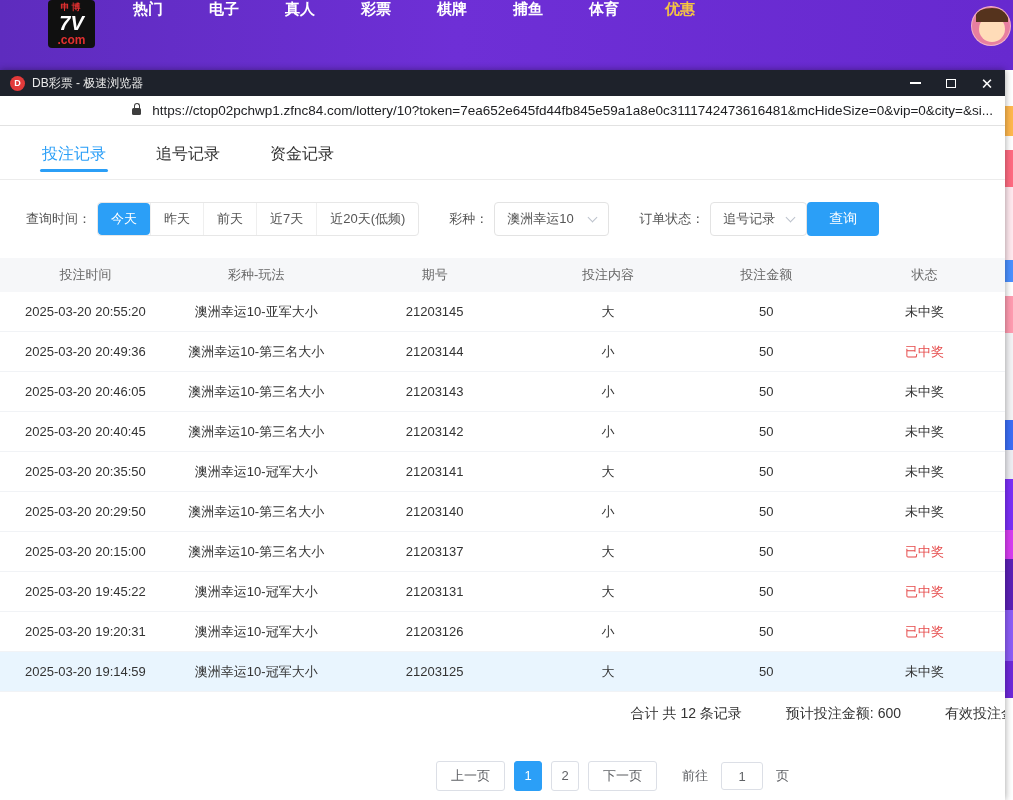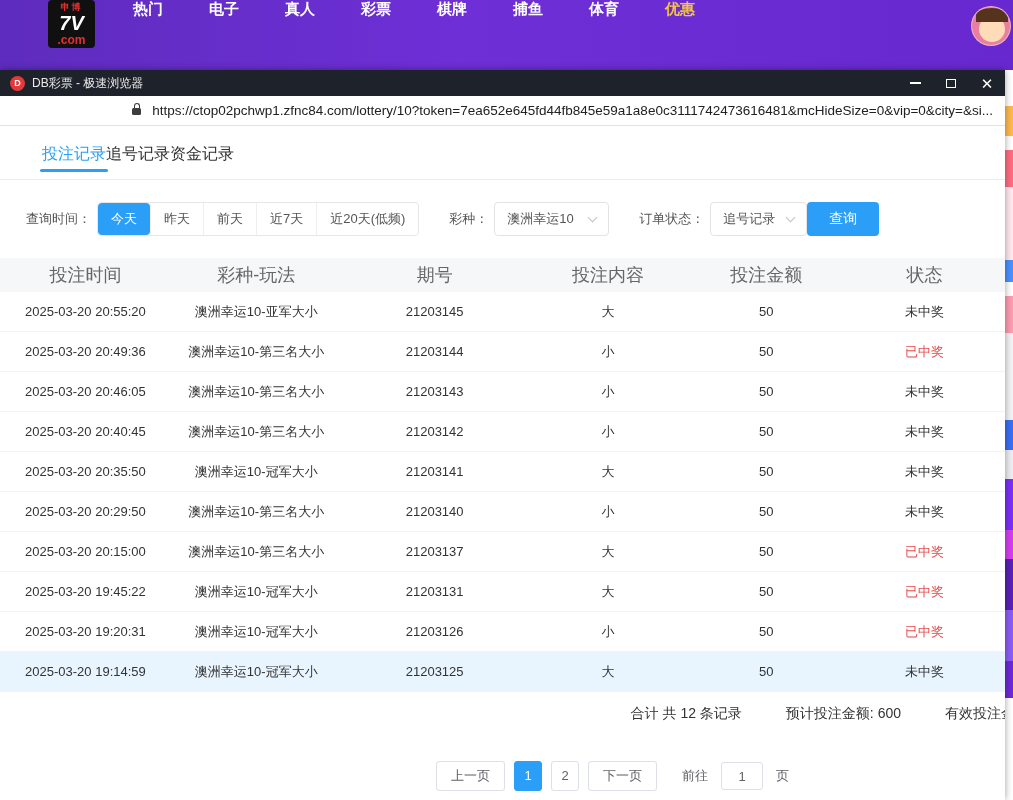--- a/index.html
+++ b/index.html
@@ -65,21 +65,21 @@
 
   .addressbar { height:30px; background:#fff; border-bottom:1px solid #e2e2e2; display:flex; align-items:center; padding:0 12px;justify-content:flex-end; }
   .lock { width:9px; height:7px; background:#3d3d3d; border-radius:1.5px; position:relative; margin:2px 11px 0 6px; flex:none; }
   .lock:before { content:''; position:absolute; top:-5px; left:1.5px; width:4px; height:5px;
     border:1.5px solid #3d3d3d; border-bottom:none; border-radius:3px 3px 0 0; }
   .url { font-size:13.5px; color:#202124; white-space:nowrap; overflow:hidden; }
 
   .content { position:relative; height:674px; }
 
   
-  .tabs { display:flex; padding:18px 0 0 42px; border-bottom:1px solid #ececec; }
+  .tabs { display:flex; gap:50px; padding:18px 0 0 42px; border-bottom:1px solid #ececec; }
   .tab { font-size:16px; color:#333; line-height:20px; padding-bottom:15px; position:relative; cursor:pointer; }
   .tab.active { color:var(--accent,#2b9ff7); }
   .tab.active:after { content:''; position:absolute; left:-2px; right:-2px; bottom:7px; height:3px;
     border-radius:2px; background:var(--accent,#2b9ff7); }
 
   
   .filters { display:flex; align-items:center; margin:22px 0 0 26px; font-size:13px; color:#555; }
   .flabel { margin-right:6px; white-space:nowrap; }
   .time-group { display:flex; border:1px solid #e7e7e7; border-radius:4px; overflow:hidden; }
   .time-opt { padding:0 13px; line-height:32px; color:#555; cursor:pointer; border-left:1px solid #efefef; white-space:nowrap; }
@@ -94,21 +94,21 @@
   .sel-status { min-width:96px; }
   .chev { width:7px; height:7px; border-right:1.6px solid #bcc2cc; border-bottom:1.6px solid #bcc2cc;
     transform:rotate(45deg); margin:-3px 2px 0 12px; flex:none; }
   .search-btn {
     width:72px; height:34px; background:var(--accent,#2b9ff7); color:#fff;
     font-size:14px; border:none; border-radius:4px; cursor:pointer; font-family:inherit;
   }
 
   
   .table { margin-top:22px; }
-  .thead { display:flex; background:#f6f7f9; height:34px; align-items:center; color:#666; font-size:18px; }
+  .thead { display:flex; background:#f6f7f9; height:34px; align-items:center; color:#666; font-size:13px; }
   .trow { display:flex; align-items:center; height:40px; border-bottom:1px solid #f1f3f6; font-size:13px; color:#333; }
   .trow.hilite { background:#e9f5fe; }
   .cell { text-align:center; overflow:hidden; white-space:nowrap; }
   .c0 { width:17%; } .c1 { width:17%; } .c2 { width:18.5%; } .c3 { width:16%; } .c4 { width:15.5%; } .c5 { width:16%; }
   .cell.win { color:var(--win,#e64c4c); }
 
   
   .summary { display:flex; justify-content:flex-end; align-items:center; gap:44px; margin-top:13px;
     font-size:14px; color:#333; white-space:nowrap; margin-right:-10px; }
 

